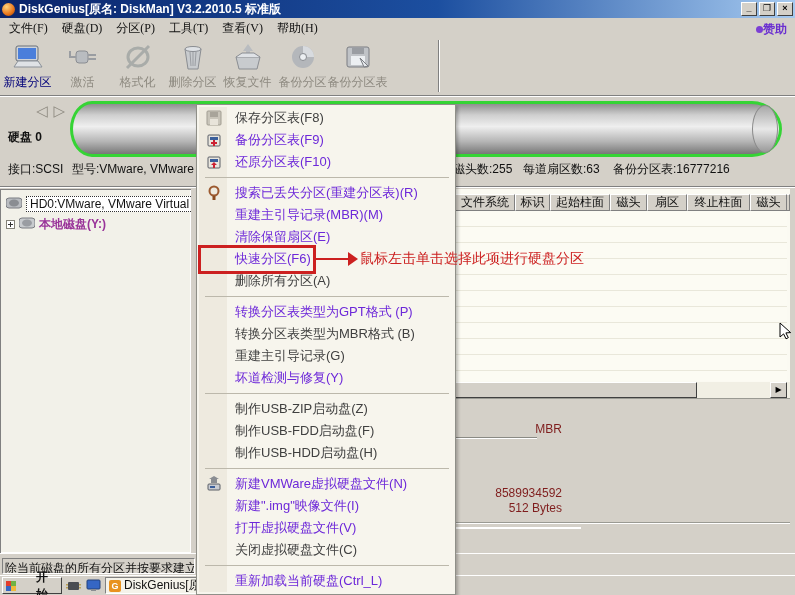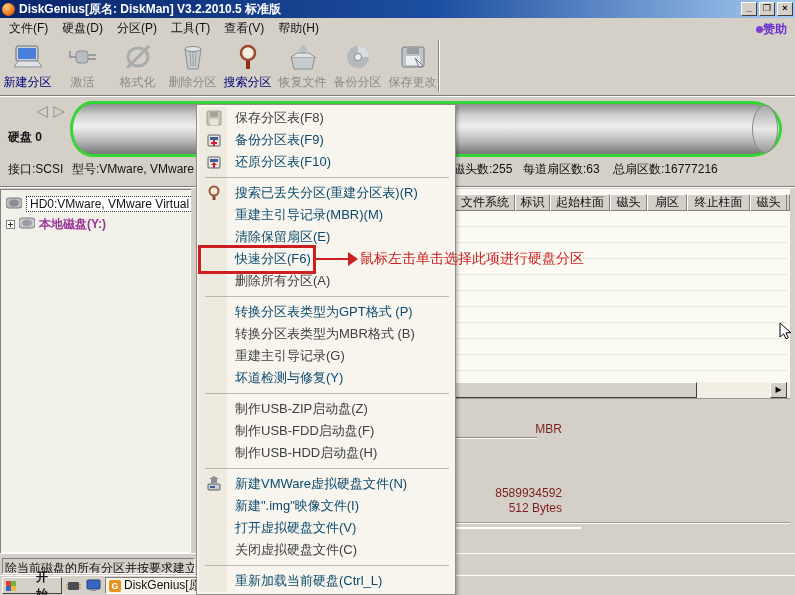--- a/index.html
+++ b/index.html
@@ -14,21 +14,21 @@
     background:radial-gradient(circle at 35% 30%,#ffd27a,#e8741a 60%,#8a3a00); margin-right:4px; flex:0 0 auto; }
   .title-text { color:#fff; font-weight:bold; font-size:12px; white-space:nowrap; overflow:hidden; }
   .win-btns { margin-left:auto; display:flex; gap:2px; }
   .wbtn { width:16px; height:14px; background:#d4d0c8; border:1px solid;
     border-color:#fff #404040 #404040 #fff; font-size:9px; line-height:11px; text-align:center;
     font-weight:bold; color:#000; }
 
   
   .menubar { position:absolute; left:0; top:18px; width:795px; height:20px; background:#d4d0c8;
     display:flex; align-items:center; padding-left:2px; }
-  .mb-item { padding:6px 7px; white-space:nowrap; }
+  .mb-item { padding:6px 7px; white-space:nowrap;font-family:Liberation Serif, serif; }
   .sponsor { position:absolute; right:8px; top:3px; display:flex; align-items:center; gap:0;
     color:#6a2fd0; font-weight:bold; }
   .sponsor-dot { width:7px; height:7px; border-radius:50%; background:#7b3fd4; }
 
   
   .toolbar { position:absolute; left:0; top:38px; width:795px; height:58px; background:#d4d0c8;
     border-bottom:1px solid #808080; box-shadow:0 1px 0 #fff; display:flex; align-items:flex-start; }
   .tbtn { width:55px; height:56px; display:flex; flex-direction:column; align-items:center;
     justify-content:flex-end; padding-bottom:3px; gap:3px; }
   .tbtn svg { display:block; }
@@ -110,21 +110,21 @@
     padding:0 3px; white-space:nowrap; overflow:hidden; font-size:12px; }
   .glogo { width:12px; height:12px; border-radius:2px; background:#e8921f; color:#fff;
     font-size:9px; font-weight:bold; text-align:center; line-height:12px; flex:0 0 auto; }
 
   
   .ctxmenu { position:absolute; left:196px; top:104px; width:260px; height:491px;
     background:#f7f5ed; border:1px solid #8f8f88; box-shadow:2px 2px 3px rgba(0,0,0,.25);
     padding:2px; z-index:10; }
   .icon-strip { position:absolute; left:2px; top:2px; bottom:2px; width:28px; background:#eeeadf; }
   .mi { position:relative; height:22px; display:flex; align-items:center; padding-left:36px;
-    font-size:13px; color:#0c4a6e; white-space:nowrap; }
+    font-size:13px; color:#6d28d9; white-space:nowrap; }
   .mi.dis { color:#404040; }
   .mi .mic { position:absolute; left:7px; top:3px; width:16px; height:16px; }
   .msep { height:9px; position:relative; }
   .msep:before { content:""; position:absolute; left:6px; right:4px; top:4px; border-top:1px solid #bcb8ab; }
 
   
   .redbox { position:absolute; left:198px; top:245px; width:118px; height:29px;
     border:3px solid #cc2020; z-index:20; }
   .redline { position:absolute; left:316px; top:258px; width:34px; height:2px; background:#cc2020; z-index:20; }
   .redarrowhead { position:absolute; left:348px; top:252px; width:0; height:0;
@@ -200,29 +200,20 @@
             <line x1="15" y1="9" x2="15" y2="23" stroke="#9a9da2"></line>
             <line x1="18" y1="9" x2="17" y2="23" stroke="#9a9da2"></line>
             <ellipse cx="15" cy="6" rx="8" ry="2.5" fill="#dfe2e6" stroke="#8a8d92"></ellipse>
           </svg>
         </span>
       <span class="tb-lb tb-gray">删除分区</span>
     </div>
     <div class="tbtn">
       <span>
           <svg width="30" height="28">
-            <circle cx="15" cy="10" r="7" fill="#f3efe7" stroke="#9c4a2a" stroke-width="2.5"></circle>
-            <rect x="13" y="18" width="4" height="8" fill="#8a2e10"></rect>
-          </svg>
-        </span>
-      <span class="tb-lb tb-blue">搜索分区</span>
-    </div>
-    <div class="tbtn">
-      <span>
-          <svg width="30" height="28">
             <path d="M15 1 L20 8 L17 8 L17 13 L13 13 L13 8 L10 8 Z" fill="#b9bcc0"></path>
             <path d="M3 14 L27 14 L24 26 L6 26 Z" fill="#c8cbce" stroke="#8a8d92"></path>
             <path d="M3 14 L9 10 L21 10 L27 14" fill="#dfe2e6" stroke="#8a8d92"></path>
           </svg>
         </span>
       <span class="tb-lb tb-gray">恢复文件</span>
     </div>
     <div class="tbtn">
       <span>
           <svg width="30" height="28">
@@ -235,37 +226,37 @@
     </div>
     <div class="tbtn">
       <span>
           <svg width="30" height="28">
             <rect x="4" y="4" width="22" height="20" rx="2" fill="#c0c3c7" stroke="#7a7d82"></rect>
             <rect x="8" y="13" width="14" height="9" fill="#eceff2"></rect>
             <rect x="9" y="5" width="12" height="6" fill="#9a9da2"></rect>
             <path d="M17 15 L25 23 L21 24 Z" fill="#e5e8ec" stroke="#7a7d82"></path>
           </svg>
         </span>
-      <span class="tb-lb tb-gray">保存更改</span>
+      <span class="tb-lb tb-gray">备份分区表</span>
     </div>
     <span class="tool-sep"></span>
   </div>
 
   <div class="diskarea">
     <span class="nav-arrows">◁▷</span>
     <span class="disk-label">硬盘 0</span>
     <div class="cylinder">
       <span class="cyl-cap"></span>
     </div>
     <div class="disk-info">
       <span class="di" style="left:8px">接口:SCSI</span>
       <span class="di" style="left:72px;width:122px;overflow:hidden;white-space:nowrap;display:inline-block">型号:VMware, VMware V</span>
       <span class="di" style="left:453px">磁头数:255</span>
       <span class="di" style="left:523px">每道扇区数:63</span>
-      <span class="di" style="left:613px">总扇区数:16777216</span>
+      <span class="di" style="left:613px">备份分区表:16777216</span>
     </div>
     <div class="groove"></div>
   </div>
 
   <div class="treepanel">
     <div class="tree-item">
       <span><svg width="16" height="12">
             <rect x="0" y="1" width="16" height="10" rx="3" fill="#b9bcc0" stroke="#7a7d82"></rect>
             <ellipse cx="8" cy="6" rx="5" ry="3.5" fill="#8a8d92"></ellipse>
           </svg></span>

